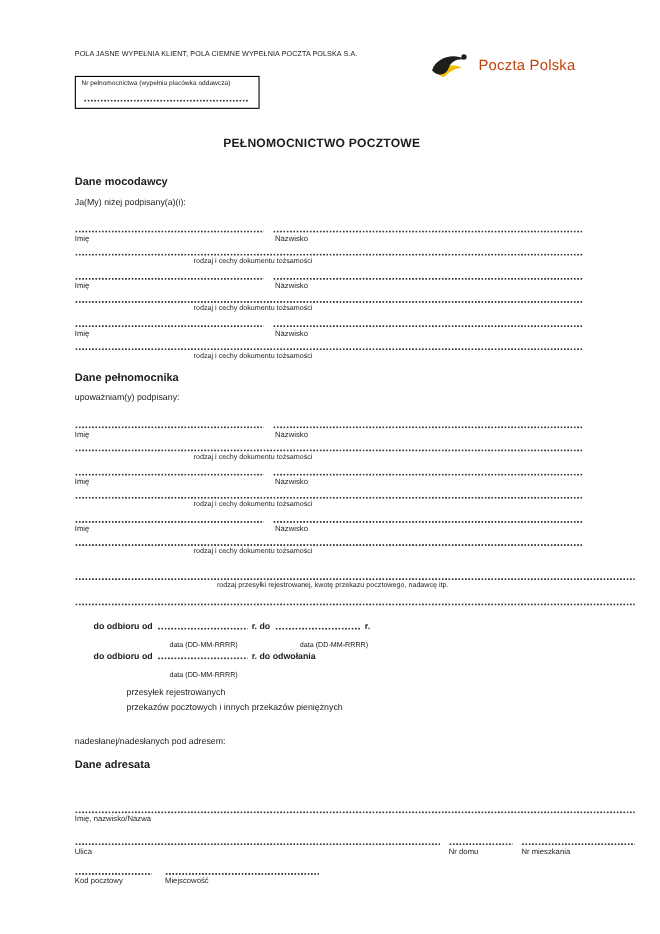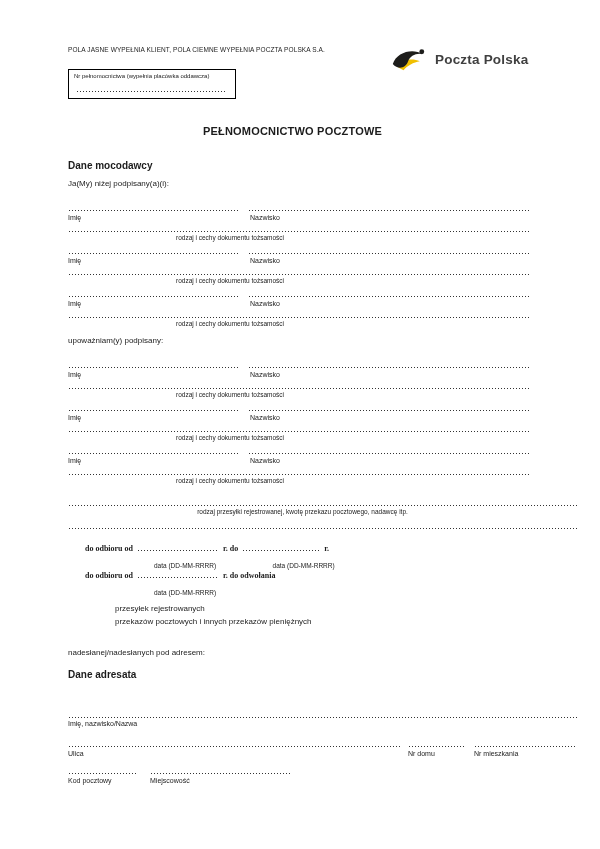--- a/index.html
+++ b/index.html
@@ -15,21 +15,21 @@
     background-repeat: repeat-x;
     background-position: left bottom;
   }
   .dots { height:8px; }
   .dots-inline { display:inline-block; height:7px; vertical-align:baseline; margin:0 4px -1px 4px; }
 
   .top-note { font-size:6.5px; letter-spacing:0.1px; margin-bottom:16px; }
 
   .logo { position:absolute; left:390px; top:46px; display:flex; align-items:center; gap:7px; }
   .logo svg { display:block; }
-  .wordmark { font-size:13.5px; font-weight:bold; letter-spacing:0.2px; color:#404040; }
+  .wordmark { font-size:13.5px; font-weight:normal; letter-spacing:0.2px; color:#c2410c; }
 
   .number-box { width:168px; border:1px solid #000; padding:3px 5px 5px 5px; margin-bottom:26px; }
   .number-box .lbl-box { font-size:6px; }
   .number-box .dots { height:6px; margin-top:8px; width:150px; margin-left:2px; }
 
   .form-title { text-align:center; font-size:11px; font-weight:bold; letter-spacing:0.2px; margin-bottom:23px; margin-right:60px; }
 
   .section-heading { font-size:10px; font-weight:bold; }
   .h-principal { margin-bottom:8px; }
   .h-attorney  { margin-top:10px; }
@@ -47,21 +47,21 @@
   .lbl-last  { position:absolute; left:182px; top:1px; }
   .id-line { margin-top:3px; }
   .caption { font-size:6.5px; color:#222; }
   .id-caption { margin-top:1px; margin-left:108px; height:8px; }
 
   .single-pickup { font-size:8px; font-weight:bold; padding-left:17px; margin-top:24px; }
   .item-line-1 { margin-top:14px; }
   .item-caption { text-align:center; margin-top:1px; padding-right:40px; height:8px; }
   .item-line-2 { margin-top:6px; }
 
-  .date-row { font-size:8px; padding-left:17px;font-family:Liberation Serif, serif; }
+  .date-row { font-size:8px; padding-left:17px; }
   .date-row-1 { margin-top:14px; }
   .date-row-2 { margin-top:9px; }
   .bold8 { font-weight:bold; }
   .df-1 { width:82px; }
   .df-2 { width:78px; }
   .date-captions { height:8px; margin-top:1px; }
   .cap-a { display:inline-block; margin-left:86px; }
   .cap-b { display:inline-block; margin-left:52px; }
 
   .opt-line { font-size:8px; padding-left:47px; }
@@ -147,20 +147,21 @@
       <div class="dots seg-last"></div>
     </div>
     <div class="person-labels">
       <span class="lbl lbl-first">Imię</span>
       <span class="lbl lbl-last">Nazwisko</span>
     </div>
     <div class="dots id-line"></div>
     <div class="caption id-caption">rodzaj i cechy dokumentu tożsamości</div>
   </div>
 
+  <div class="section-heading h-attorney">Dane pełnomocnika</div>
   <div class="intro">upoważniam(y) podpisany:</div>
 
   <div class="person-block">
     <div class="person-row">
       <div class="dots seg-first"></div>
       <div class="dots seg-last"></div>
     </div>
     <div class="person-labels">
       <span class="lbl lbl-first">Imię</span>
       <span class="lbl lbl-last">Nazwisko</span>

